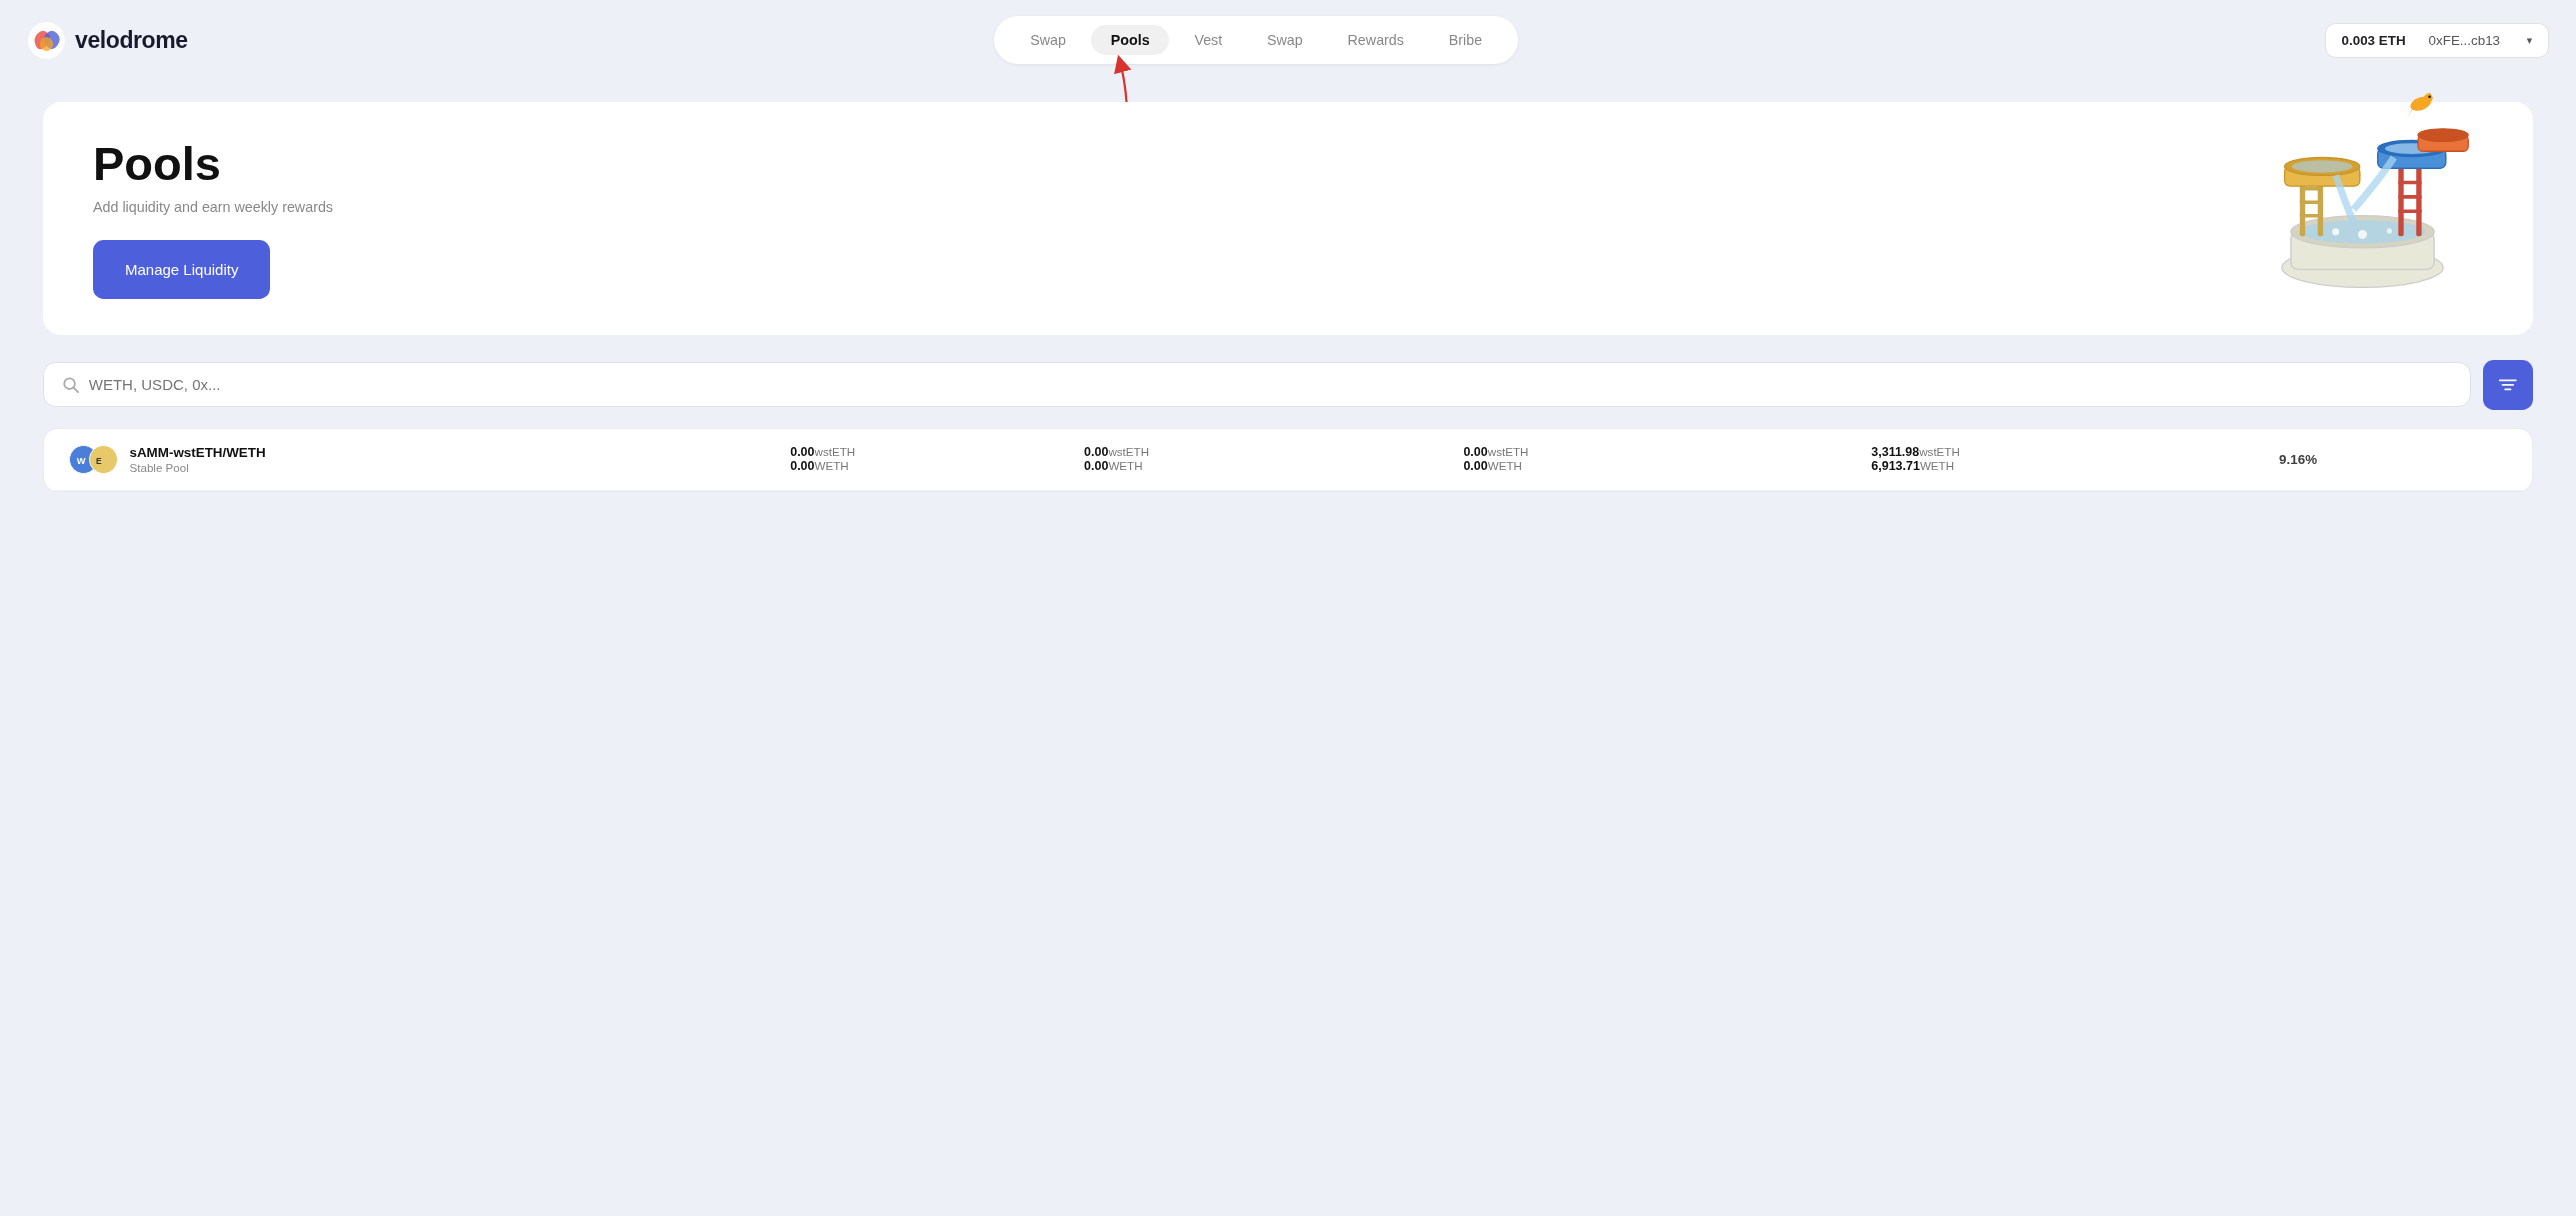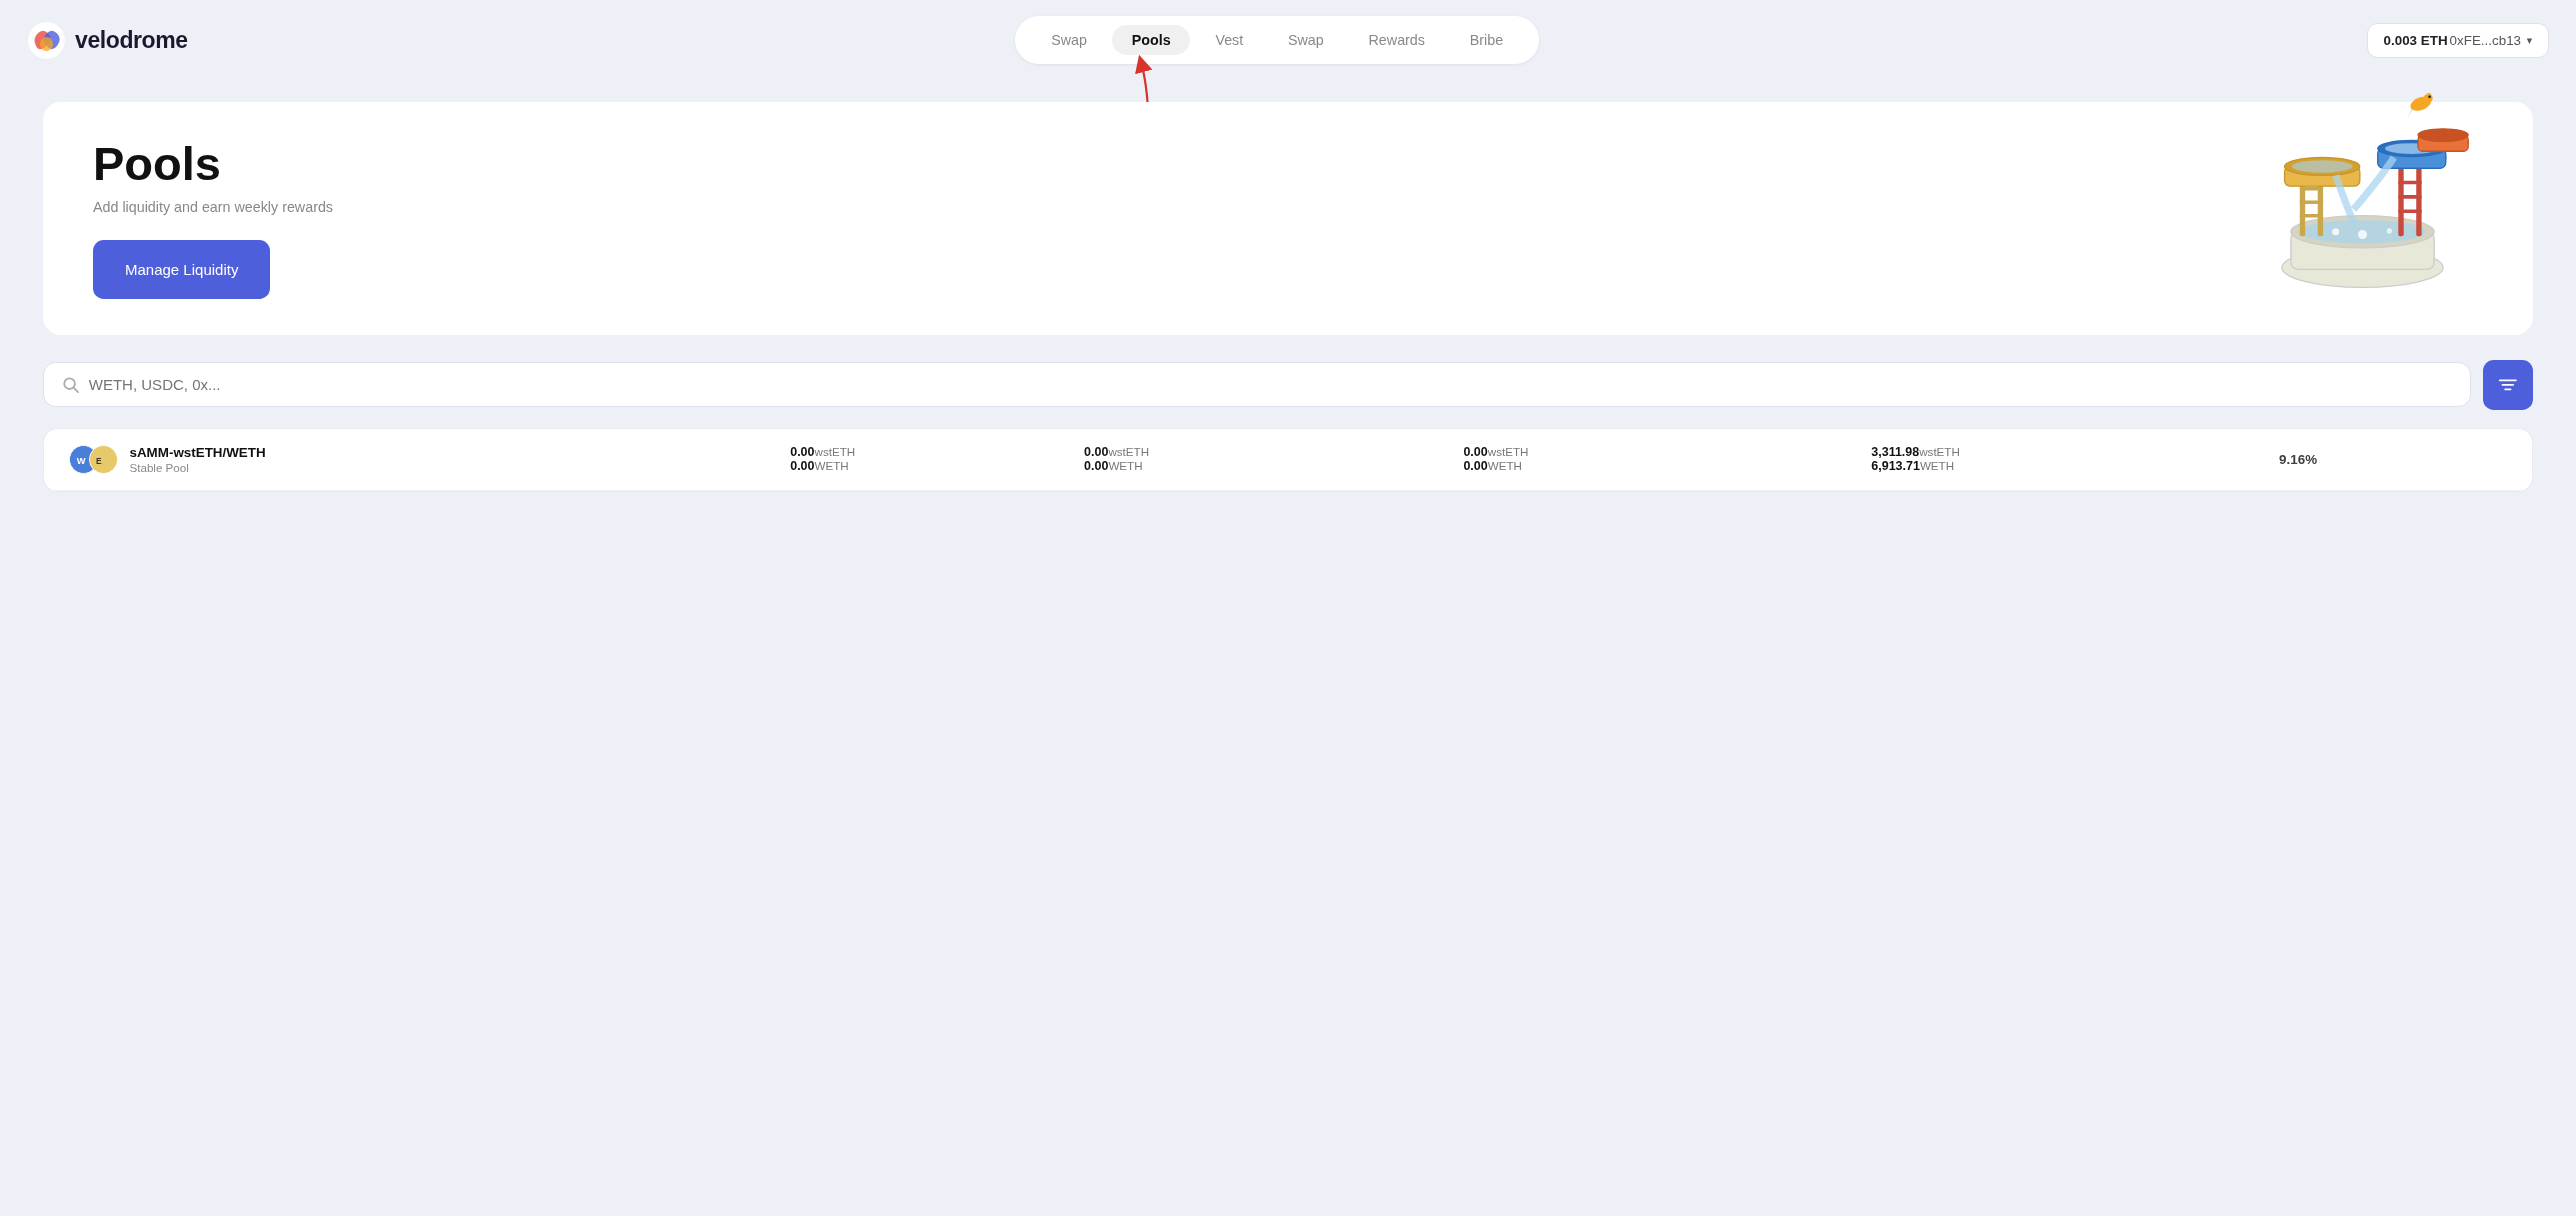--- a/index.html
+++ b/index.html
@@ -53,21 +53,21 @@
     }
     .nav-item.active {
       background: #f0f0f0;
       color: #111;
       font-weight: 700;
     }
 
     .wallet-btn {
       display: flex;
       align-items: center;
-      gap: 2px;
+      gap: 23px;
       background: #fff;
       border: 1.3px solid #e0e0e0;
       border-radius: 10.7px;
       padding: 9px 16px;
       font-size: 13.4px;
       font-weight: 500;
       color: #222;
       cursor: pointer;
     }
     .wallet-btn .eth-amount { color: #222; font-weight: 600; }

